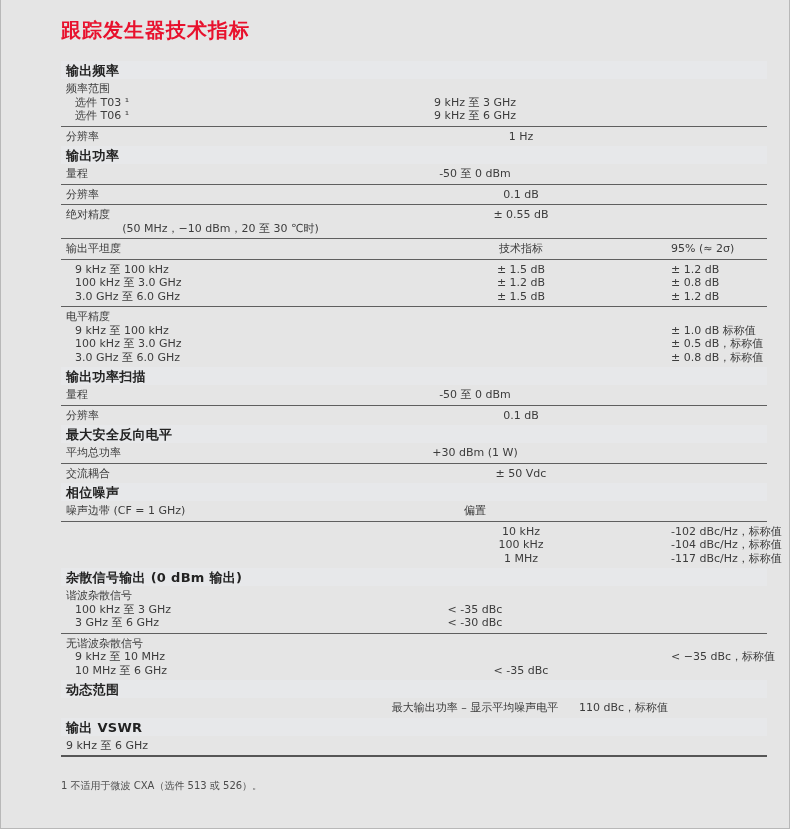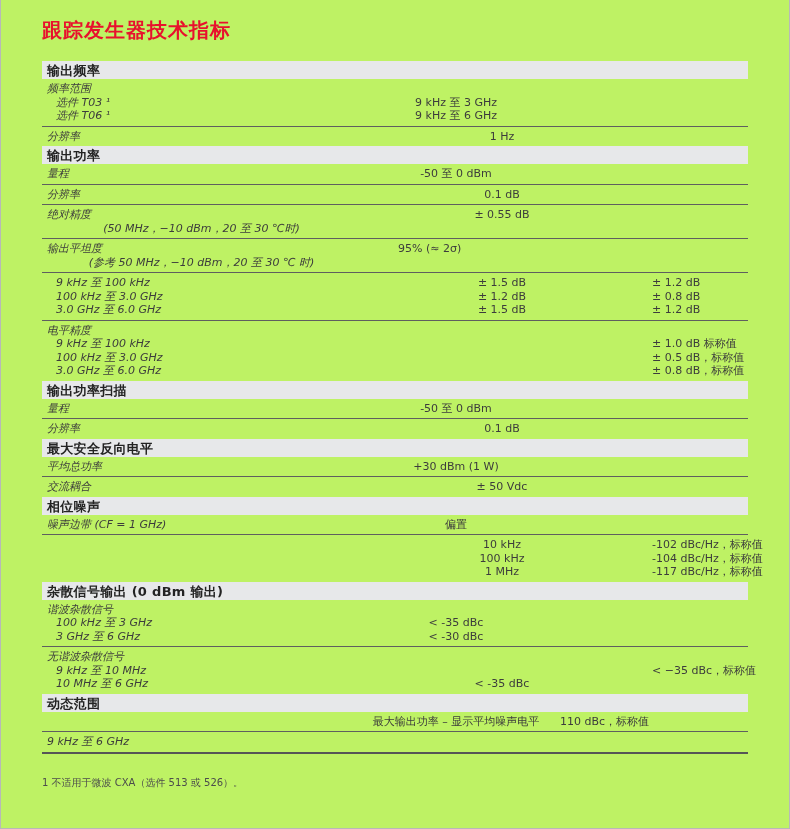--- a/index.html
+++ b/index.html
@@ -2,36 +2,36 @@
 <html><head>
 <meta charset="utf-8">
 <style>
   html,body{margin:0;padding:0;}
   body{
     width:790px;height:829px;background:#fff;overflow:hidden;
     font-family:"DejaVu Sans","Liberation Sans",sans-serif;
     -webkit-font-smoothing:antialiased;
   }
   .page{
-    box-sizing:border-box;width:790px;height:829px;background:#bef264;
+    box-sizing:border-box;width:790px;height:829px;background:#e5e5e5;
     border-left:1px solid #b8b8b8;border-right:1px solid #b8b8b8;border-bottom:1px solid #b8b8b8;
-    padding:18px 41px 0 41px;
+    padding:18px 41px 0 60px;
   }
   .title{
     margin:0 0 19px 0;font-size:20px;line-height:24px;font-weight:bold;
     color:#e8112d;letter-spacing:1px;
   }
   .spec-table{width:706px;border-bottom:2px solid #565656;}
   .bar{
     background:#e7e8ea;padding:3px 5px 2px 5px;font-size:13px;line-height:13px;
     font-weight:bold;color:#232323;letter-spacing:0.3px;
   }
   .row{display:flex;padding:3px 0 3px 5px;}
   .row + .row{border-top:1px solid #5f5f5f;gap:46px;}
-  .c1{flex:0 0 305px;width:305px;font-style:italic;}
+  .c1{flex:0 0 305px;width:305px;}
   .c2{flex:0 0 208px;width:208px;text-align:center;}
   .c3{flex:1;}
   .line{height:13.5px;line-height:13.5px;font-size:11px;color:#3c3c3c;white-space:nowrap;}
   .ind{padding-left:9px;}
   .ind-s{padding-left:4px;text-align:center;}
   .footnote{margin-top:22px;font-size:10px;line-height:13px;color:#4c4c4c;}
 </style>
 </head>
 <body>
 
@@ -85,21 +85,23 @@
         <div class="line">绝对精度</div>
         <div class="line ind-s">(50 MHz，−10 dBm，20 至 30 ℃时)</div>
       </div>
       <div class="c2">
         <div class="line">± 0.55 dB</div>
       </div>
     </div>
     <div class="row">
       <div class="c1">
         <div class="line">输出平坦度</div>
-        <div class="line ind-s">(参考 50 MHz，−10 dBm，20 至 30 ℃ 时)</div>
+      </div>
+      <div class="c2">
+        <div class="line">技术指标</div>
       </div>
       <div class="c3">
         <div class="line">95% (≈ 2σ)</div>
       </div>
     </div>
     <div class="row">
       <div class="c1">
         <div class="line ind">9 kHz 至 100 kHz</div>
         <div class="line ind">100 kHz 至 3.0 GHz</div>
         <div class="line ind">3.0 GHz 至 6.0 GHz</div>
@@ -225,20 +227,21 @@
     <div class="row">
       <div class="c1"></div>
       <div class="c2">
         <div class="line">最大输出功率 – 显示平均噪声电平</div>
       </div>
       <div class="c3">
         <div class="line">110 dBc，标称值</div>
       </div>
     </div>
 
+    <div class="bar">输出 VSWR</div>
     <div class="row">
       <div class="c1">
         <div class="line">9 kHz 至 6 GHz</div>
       </div>
     </div>
 
   </div>
 
   <div class="footnote">1 不适用于微波 CXA（选件 513 或 526）。</div>
 

